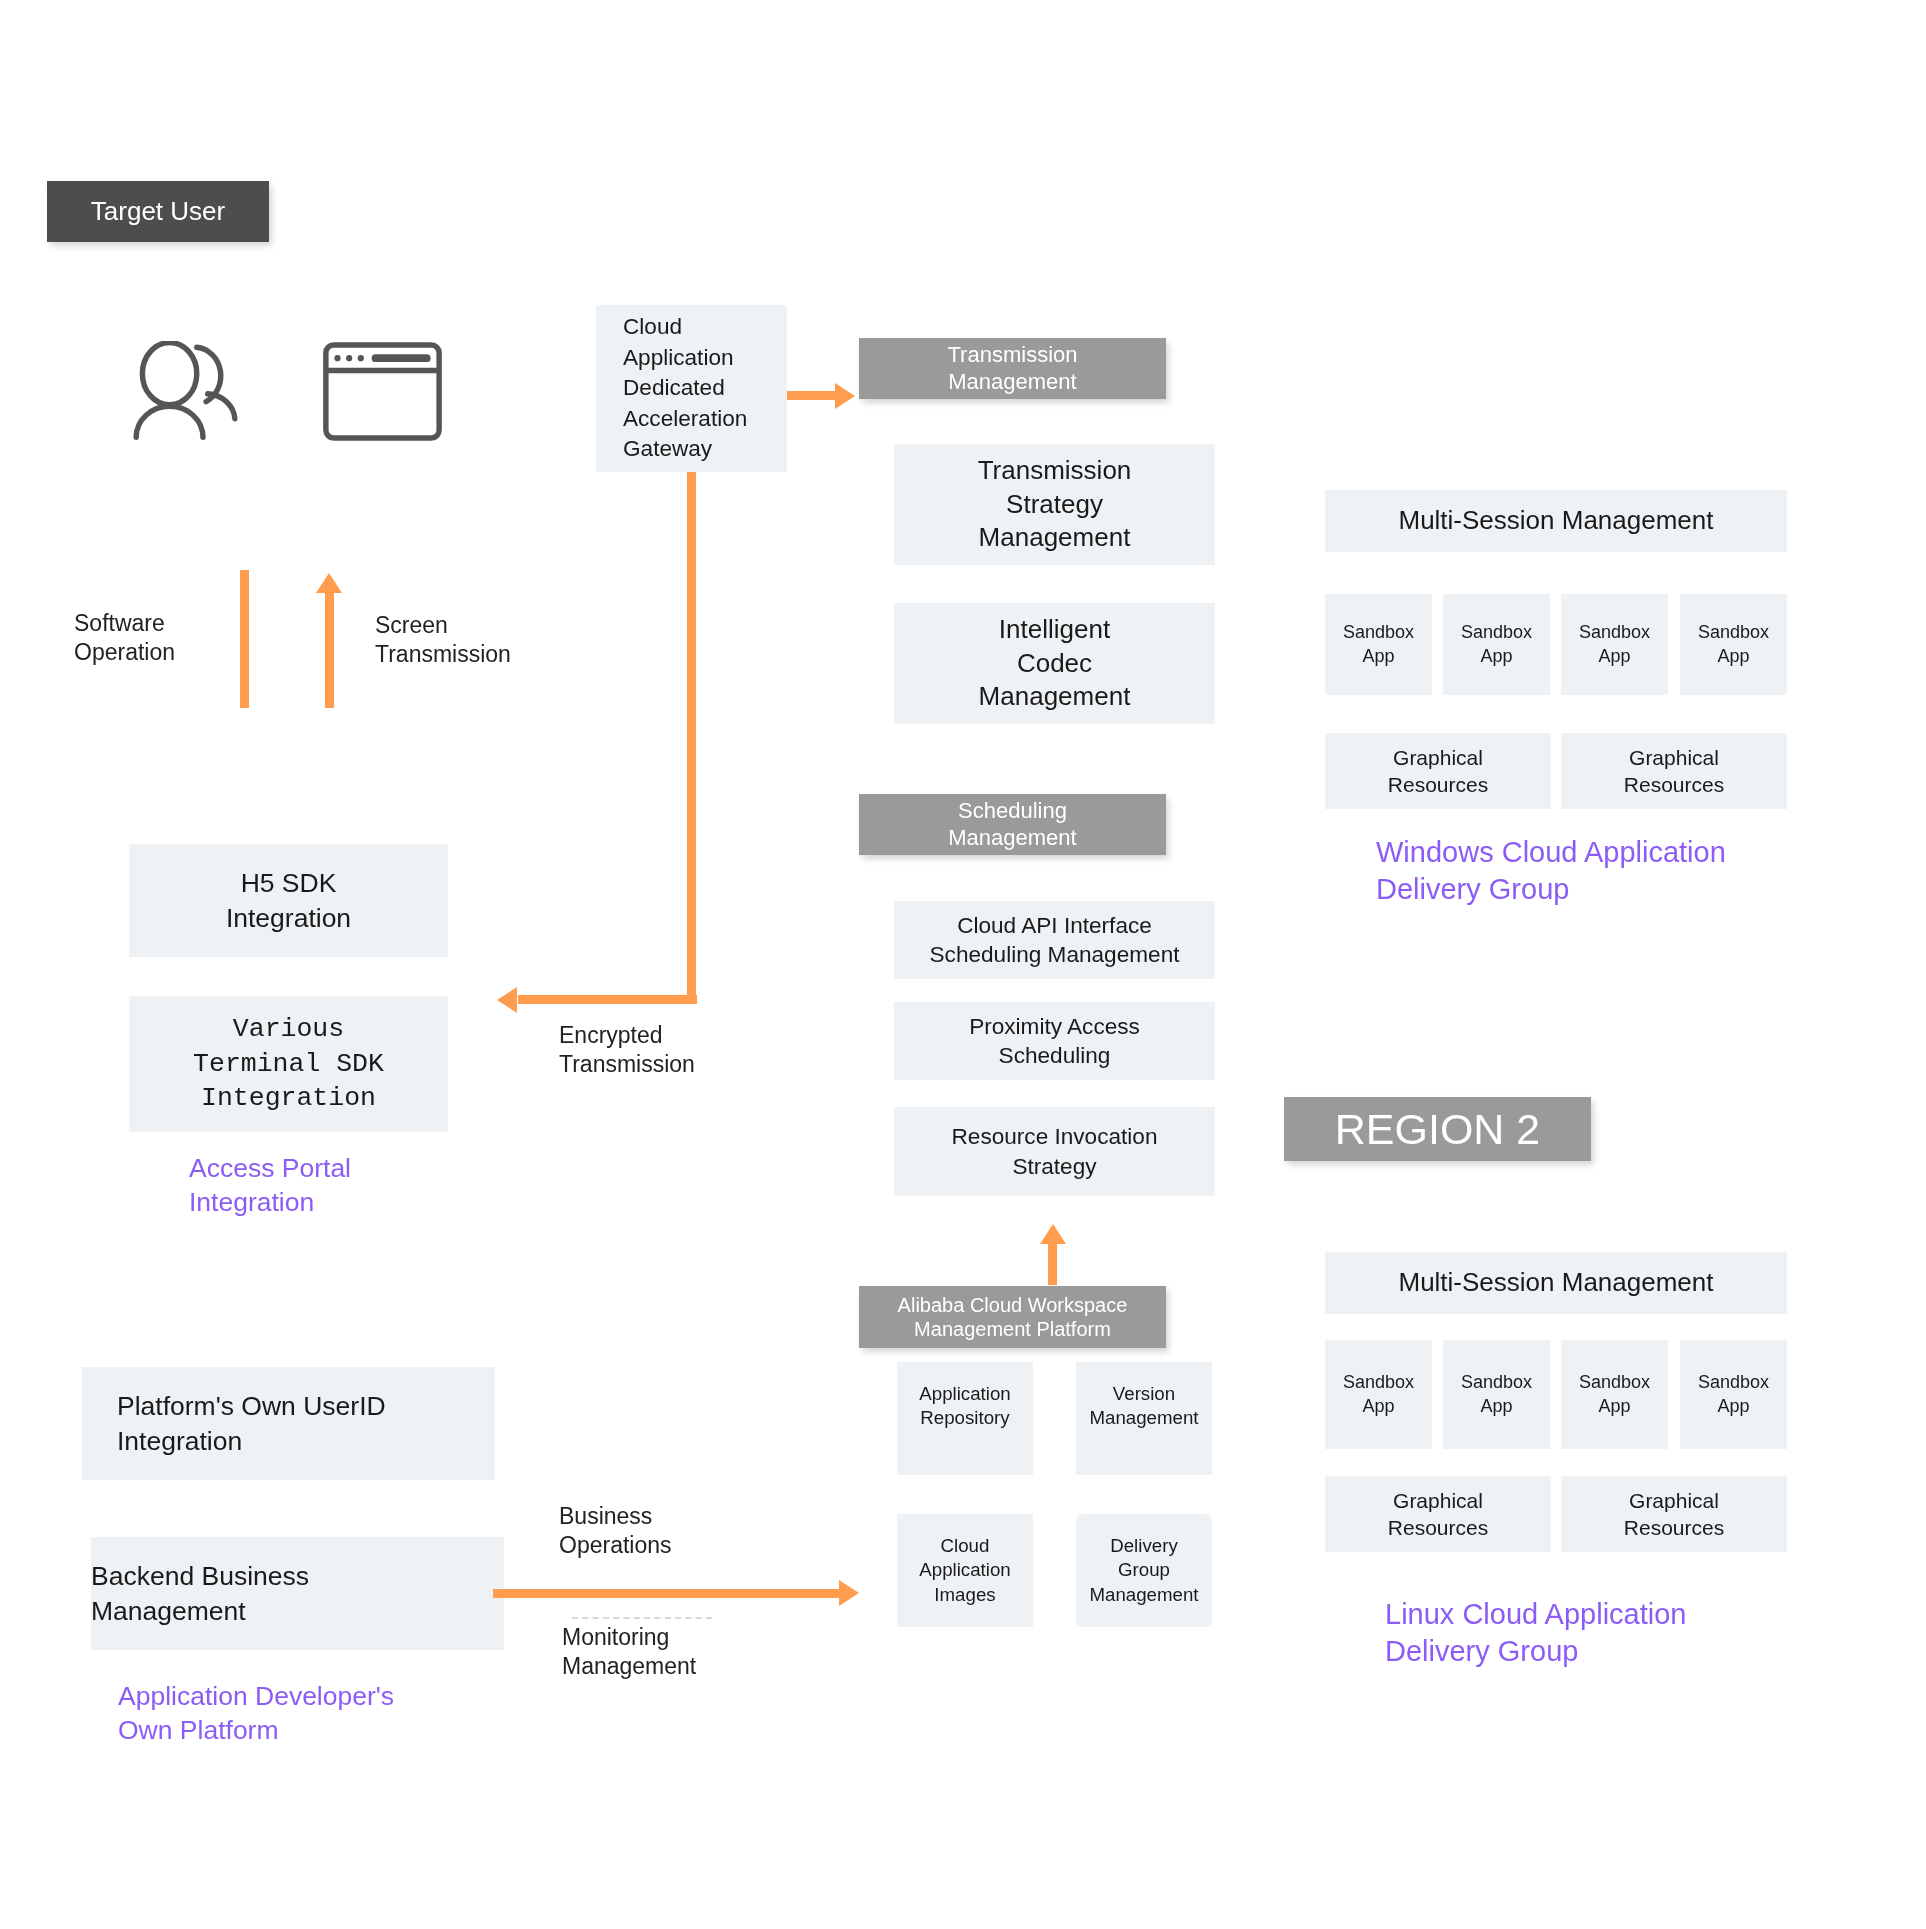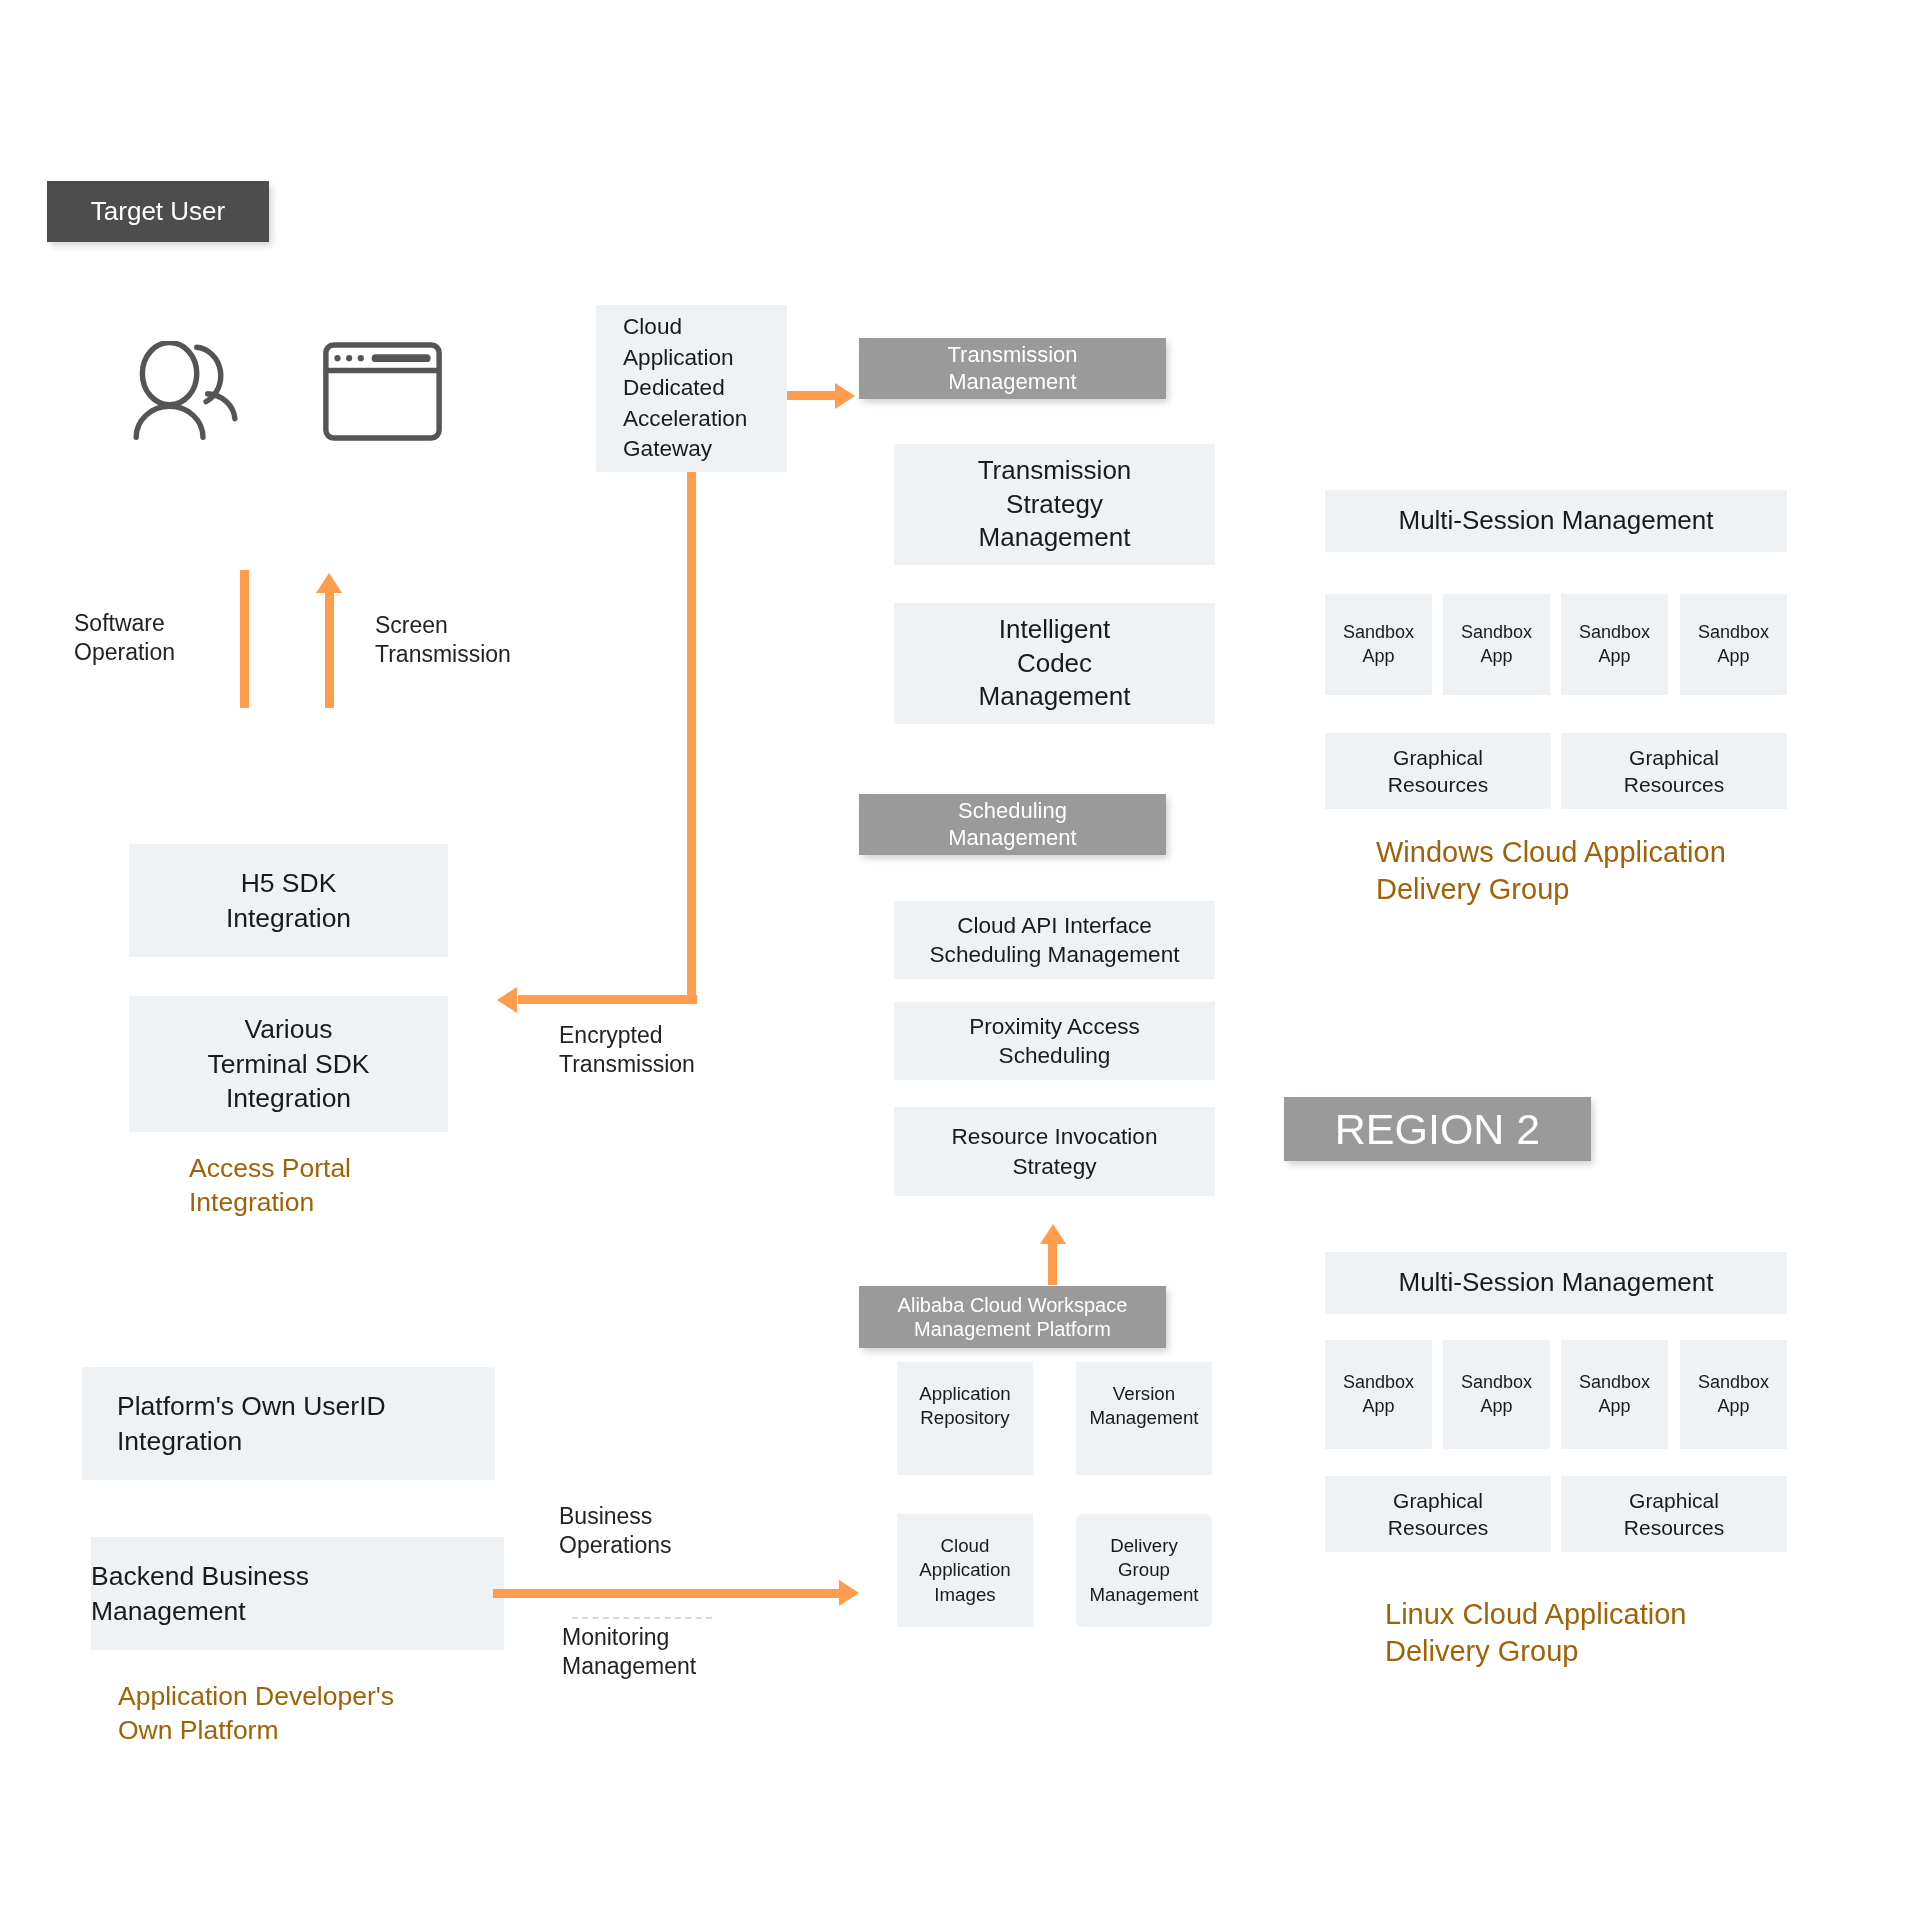--- a/index.html
+++ b/index.html
@@ -52,21 +52,21 @@
   }
   .box.top { align-items: flex-start; padding-top: 20px; }
 
   
   .cap {
     position: absolute;
     color: #222;
     line-height: 1.28;
     white-space: pre-line;
   }
-  .cap.orange { color: #a16207; }
+  .cap.orange { color: #8b5cf6; }
 
   
   .bar { position: absolute; background: #ff9c4d; }
   .head { position: absolute; width: 0; height: 0; }
   .head.up    { border-left: 13.2px solid transparent; border-right: 13.2px solid transparent; border-bottom: 20px solid #ff9c4d; }
   .head.down  { border-left: 13.2px solid transparent; border-right: 13.2px solid transparent; border-top: 20px solid #ff9c4d; }
   .head.right { border-top: 13.2px solid transparent; border-bottom: 13.2px solid transparent; border-left: 20px solid #ff9c4d; }
   .head.left  { border-top: 13.2px solid transparent; border-bottom: 13.2px solid transparent; border-right: 20px solid #ff9c4d; }
 
   .dotline {
@@ -112,21 +112,21 @@
   <div class="bar" style="left:325px; top:592px; width:9.3px; height:181px;"></div>
   <div class="head up" style="left:316px; top:573px;"></div>
   <div class="cap" style="left:375px; top:611px; font-size:23px;">Screen
 Transmission</div>
 
   <div class="card fold" style="left:47px; top:708px; width:486px; height:1070px; --f:34px;"></div>
 
   <div class="card fold" style="left:79px; top:774px; width:416px; height:472px; --f:34px;"></div>
   <div class="box" style="left:129px; top:844px; width:319px; height:113px; font-size:26.5px;">H5 SDK
 Integration</div>
-  <div class="box" style="left:129px; top:996px; width:319px; height:136px; font-size:26.5px;">Various
+  <div class="box" style="left:129px; top:996px; width:319px; height:136px; font-size:26.5px;font-family:Liberation Mono, monospace;">Various
 Terminal SDK
 Integration</div>
   <div class="cap orange" style="left:189px; top:1152px; font-size:26.5px;">Access Portal
 Integration</div>
 
   <div class="box" style="left:82px; top:1367px; width:413px; height:113px; font-size:26.5px; justify-content:flex-start; padding-left:35px; text-align:left;">Platform's Own UserID
 Integration</div>
   <div class="box" style="left:82px; top:1537px; width:413px; height:113px; font-size:26.5px; justify-content:flex-start; text-align:left;margin-left:9px;">Backend Business
 Management</div>
   <div class="cap orange" style="left:118px; top:1680px; font-size:26.5px;">Application Developer's

